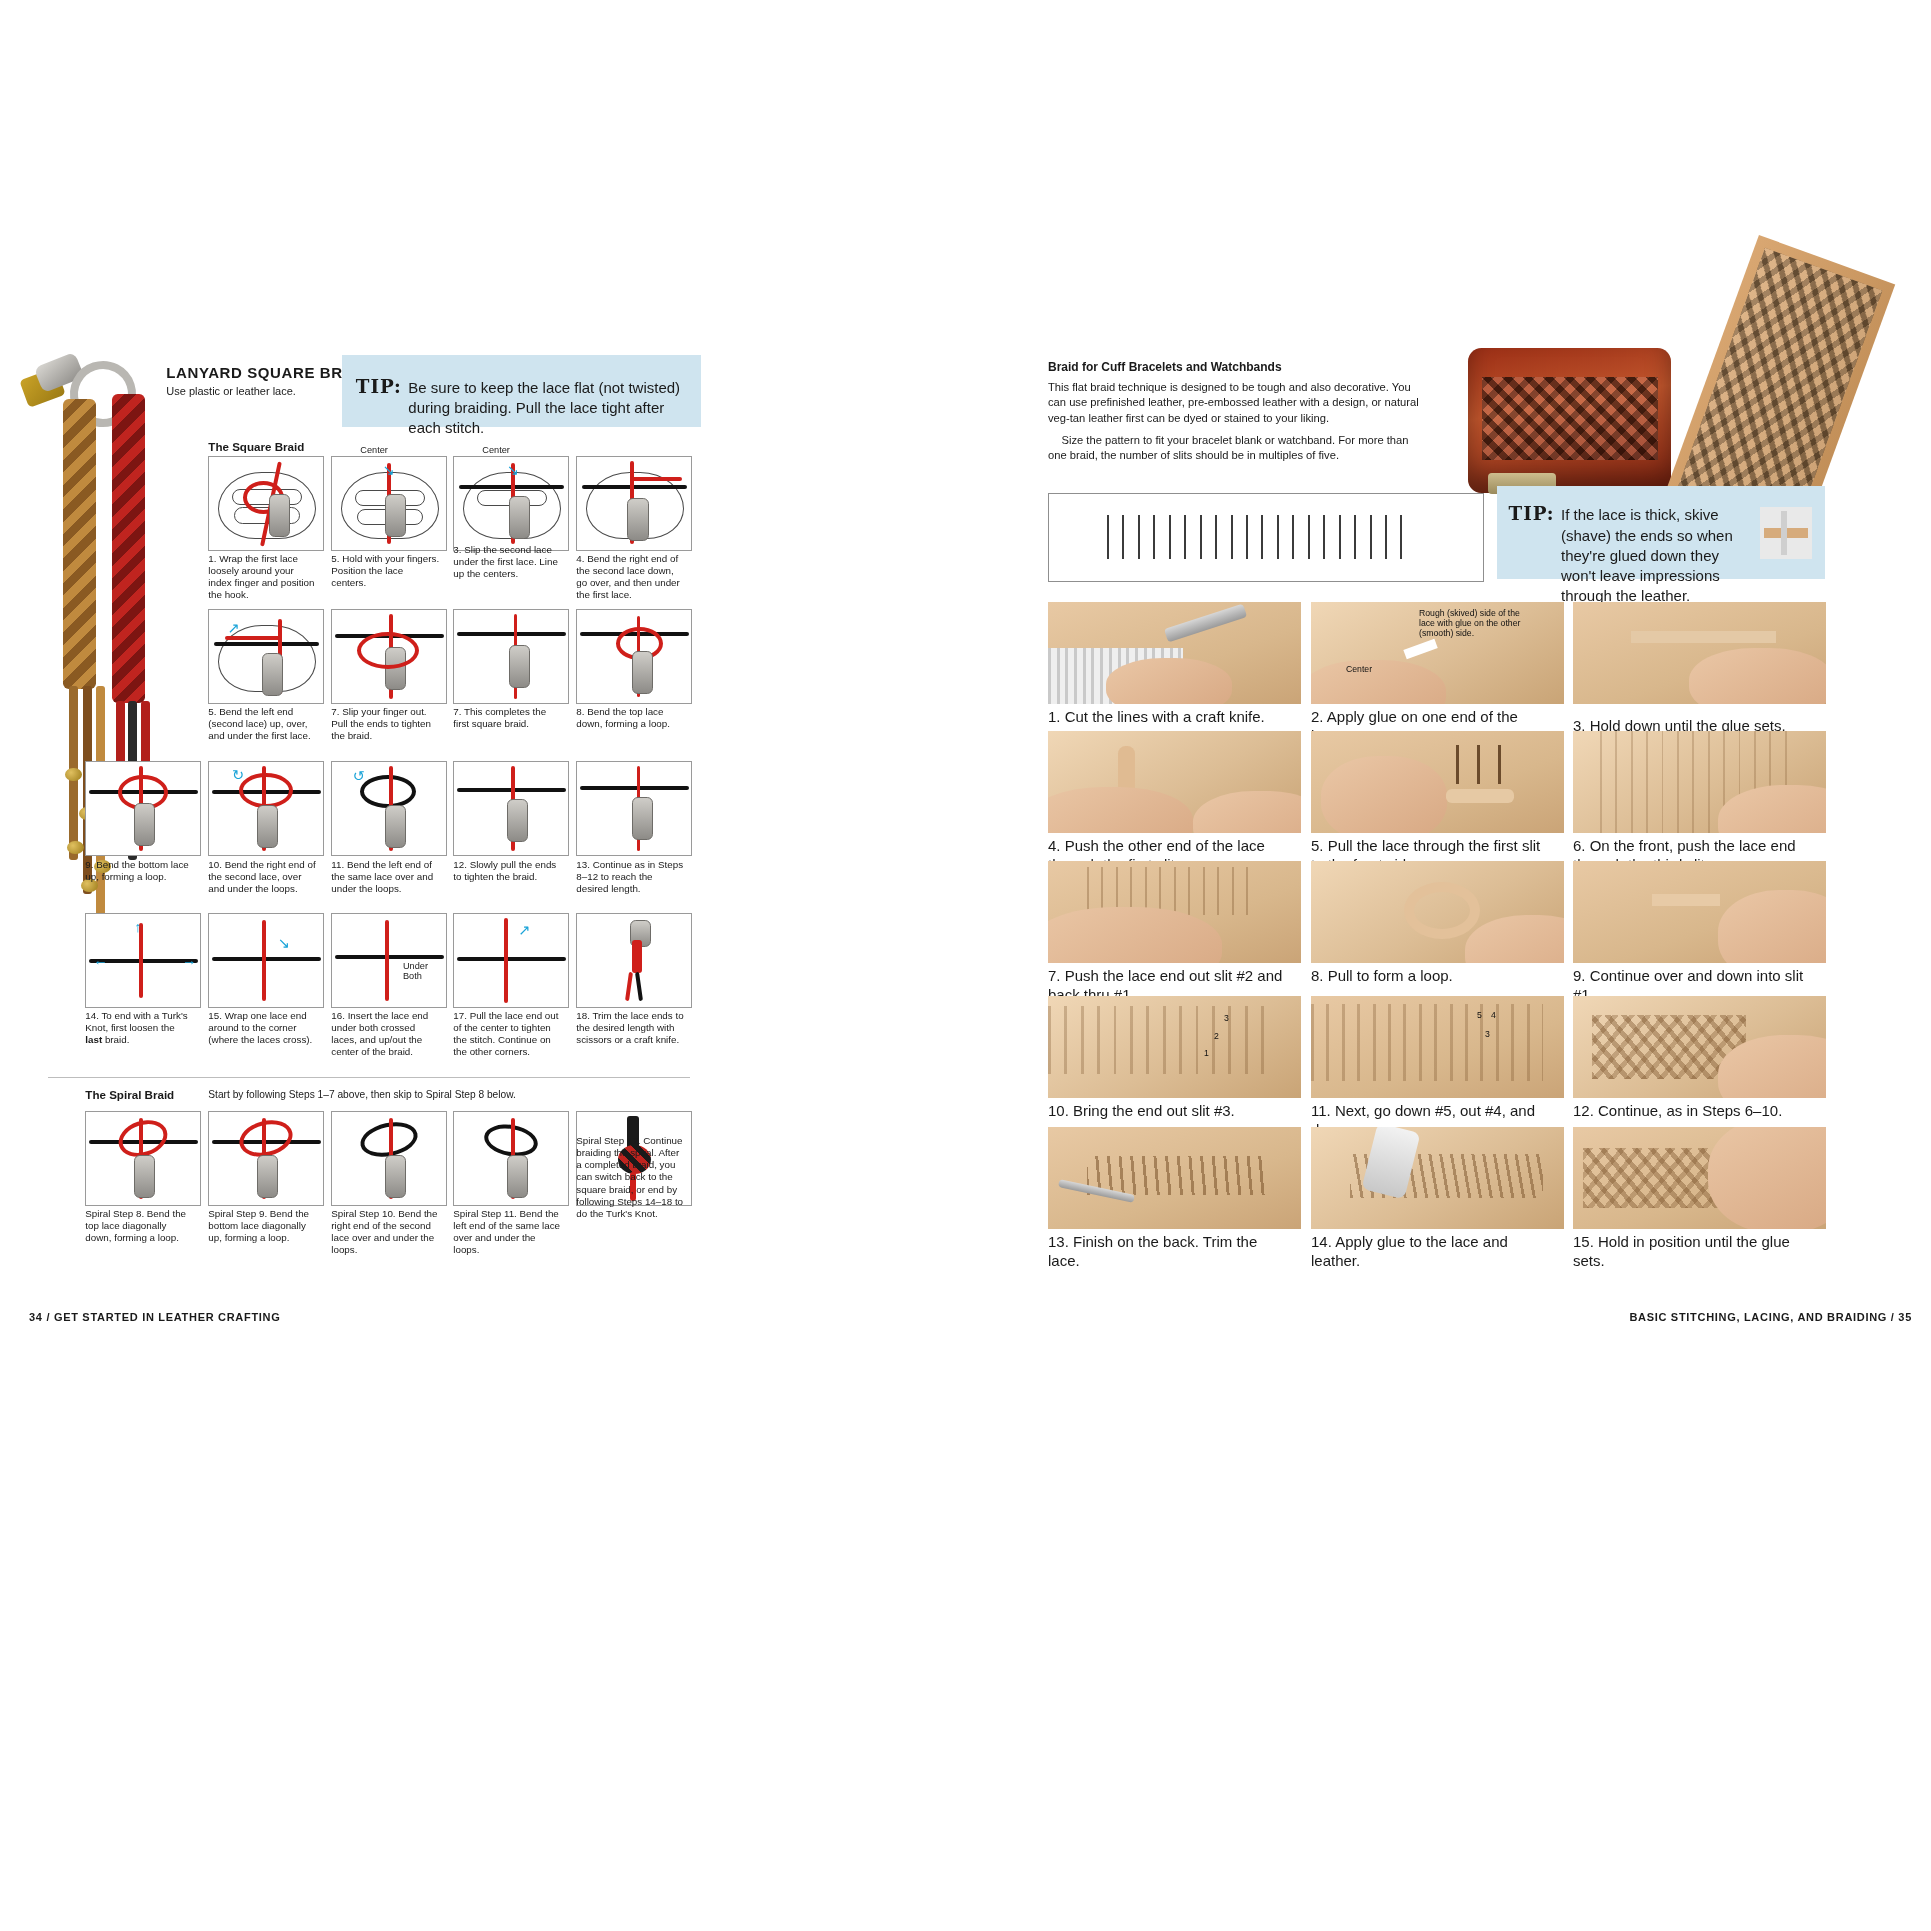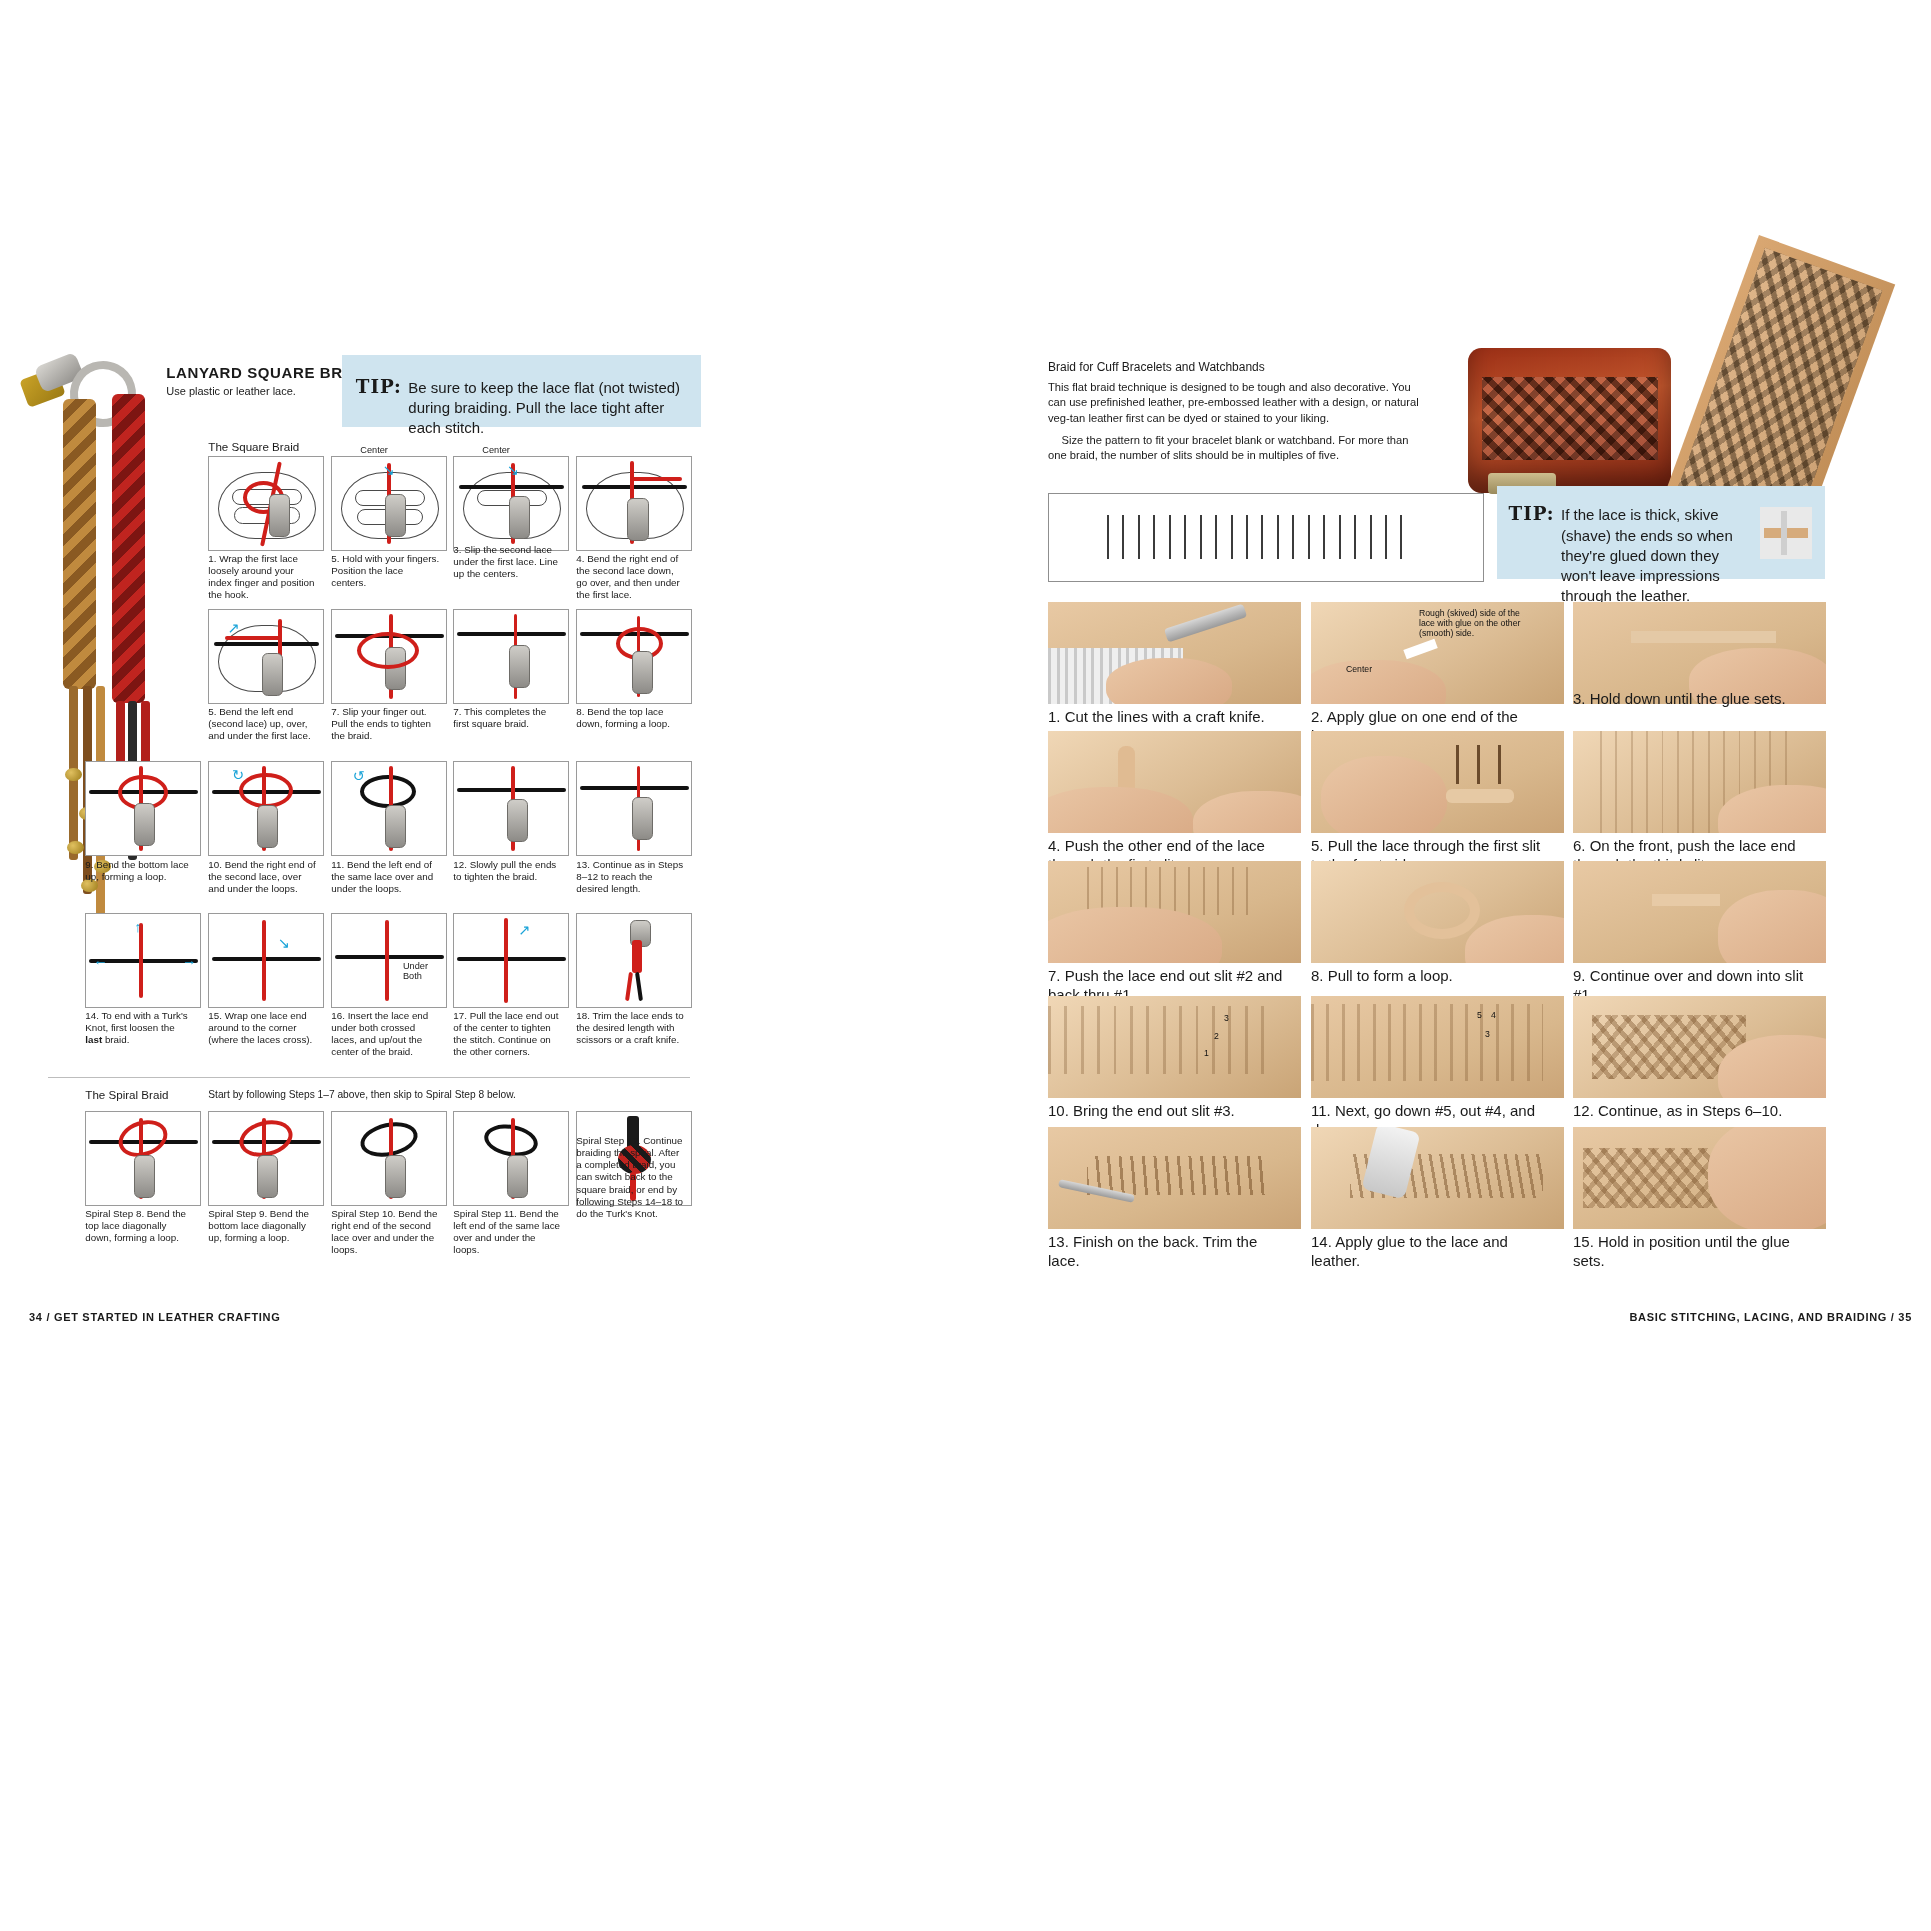--- a/index.html
+++ b/index.html
@@ -26,21 +26,21 @@
   .t4{left:97px;top:348px;height:145px;background:#b21f1b;}
   .t5{left:109px;top:348px;height:159px;background:#2a2a2a;}
   .t6{left:122px;top:348px;height:145px;background:#b21f1b;}
   .bead{position:absolute;width:16.4px;height:13.5px;border-radius:50%;background:radial-gradient(circle at 35% 35%,#e0c060,#9b7a18);}
 
   .sec-title{position:absolute;font-weight:bold;letter-spacing:0.6px;font-size:15px;}
   .sec-sub{position:absolute;font-size:11px;}
   .tipbox{position:absolute;background:#cfe4ef;}
   .tipword{font-family:"DejaVu Serif",serif;font-weight:bold;font-size:18.3px;letter-spacing:1px;}
   .tiptext{font-size:15px;line-height:1.35;}
-  .subhead{position:absolute;font-weight:normal;font-size:11.6px;}
+  .subhead{position:absolute;font-weight:bold;font-size:11.6px;}
   .caption{position:absolute;font-size:9.8px;line-height:1.24;}
 
   .fig{position:absolute;border:1px solid #9a9a9a;background:#fff;overflow:hidden;}
   .hand{position:absolute;left:8%;top:16%;width:84%;height:70%;border:1.5px solid #4a4a4a;border-radius:45% 45% 38% 38%/55% 55% 45% 45%;}
   .finger{position:absolute;border:1.5px solid #4a4a4a;border-radius:39px;}
   .clipmini{position:absolute;width:19.3px;height:41px;background:linear-gradient(180deg,#cfcdc8,#8d8b87);border-radius:5.8px;border:1px solid #6e6c68;}
   .redline{position:absolute;background:#cf1f1a;border-radius:2.9px;}
   .blackline{position:absolute;background:#111;border-radius:2.9px;}
   .redloop{position:absolute;border:4.8px solid #cf1f1a;border-radius:50%;background:transparent;}
   .blackloop{position:absolute;border:4.8px solid #111;border-radius:50%;background:transparent;}
@@ -355,21 +355,21 @@
       <div class="numlbl" style="left:35px;top:62px;">Center</div>
       <div class="numlbl" style="left:108px;top:5.8px;width:108px;line-height:1.15;">Rough (skived) side of the lace with glue on the other (smooth) side.</div>
     </div>
     <div class="photo" style="left:525px;top:259px;width:253px;height:102px;">
       <div class="leatherA"></div>
       <div style="position:absolute;left:58px;top:29px;width:145px;height:11.6px;background:#e4c9a6;"></div>
       <div class="skin" style="left:116px;top:46px;width:145px;height:71px;"></div>
     </div>
     <div class="ph-cap" style="left:0px;top:365px;width:241px;">1. Cut the lines with a craft knife.</div>
     <div class="ph-cap" style="left:263px;top:365px;width:241px;">2. Apply glue on one end of the lace.</div>
-    <div class="ph-cap" style="left:525px;top:347px;width:241px;">3. Hold down until the glue sets.</div>
+    <div class="ph-cap" style="left:525px;top:374px;width:241px;">3. Hold down until the glue sets.</div>
 
     <div class="photo" style="left:0px;top:388px;width:253px;height:102px;">
       <div class="leatherB"></div>
       <div style="position:absolute;left:70px;top:15.4px;width:17.4px;height:60px;background:#e0bb92;border-radius:7.7px;"></div>
       <div class="skin" style="left:-19.3px;top:56px;width:164px;height:73px;"></div>
       <div class="skin" style="left:145px;top:60px;width:135px;height:68px;"></div>
     </div>
     <div class="photo" style="left:263px;top:388px;width:253px;height:102px;">
       <div class="leatherA"></div>
       <div class="slit" style="left:145px;top:13.5px;height:39px;width:2.9px;background:#6b4b2c;"></div>

